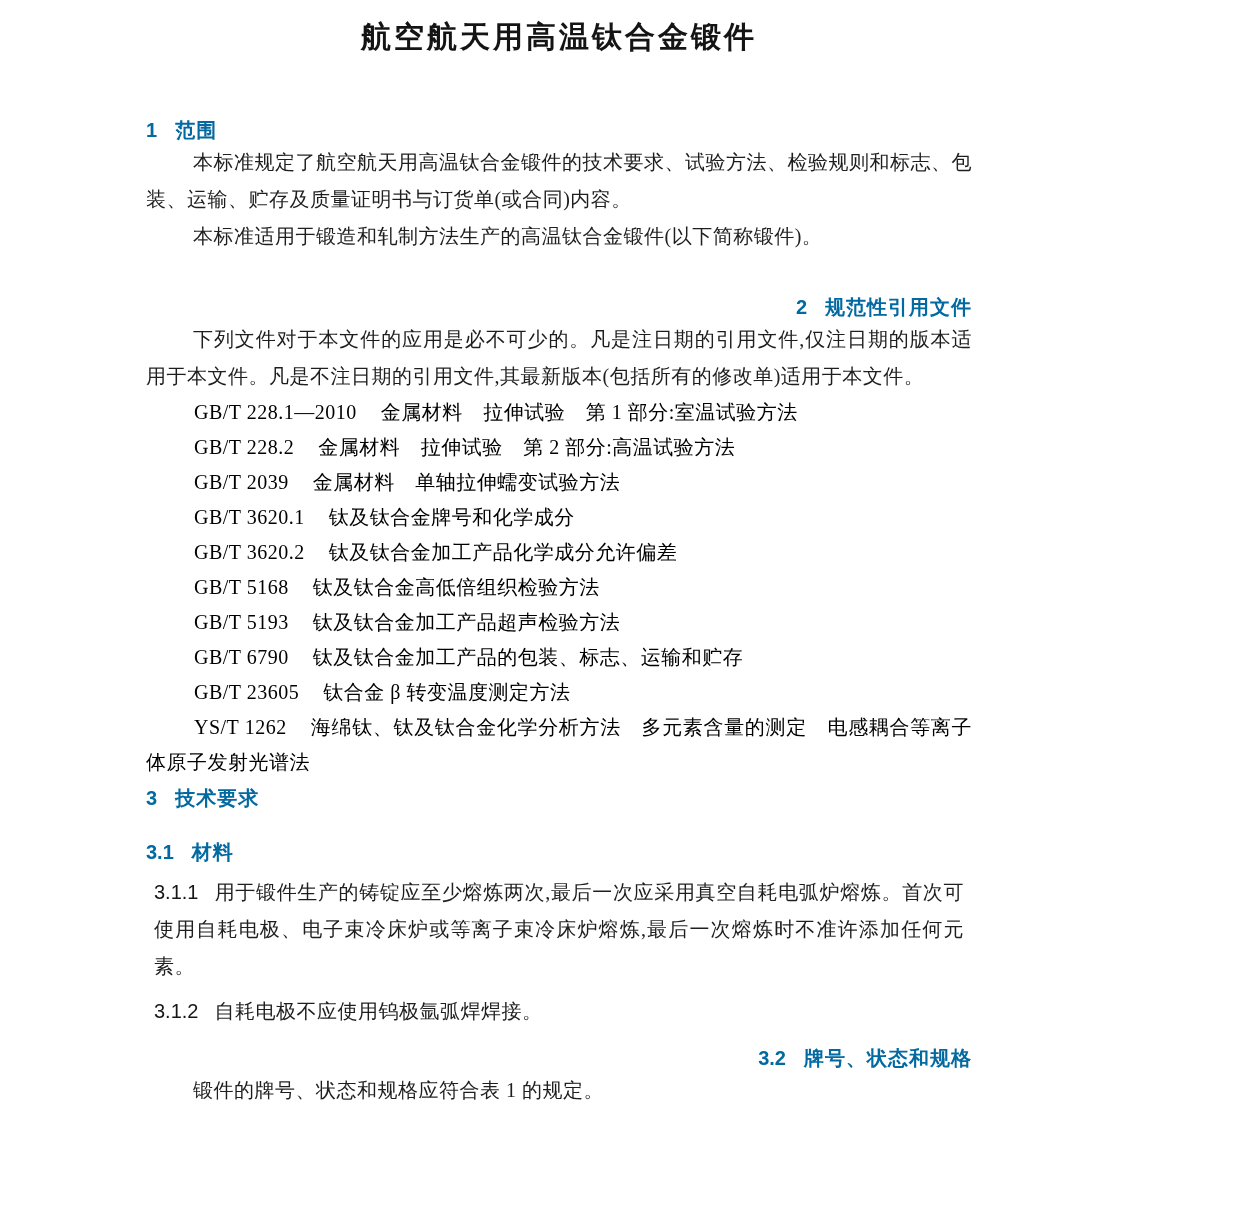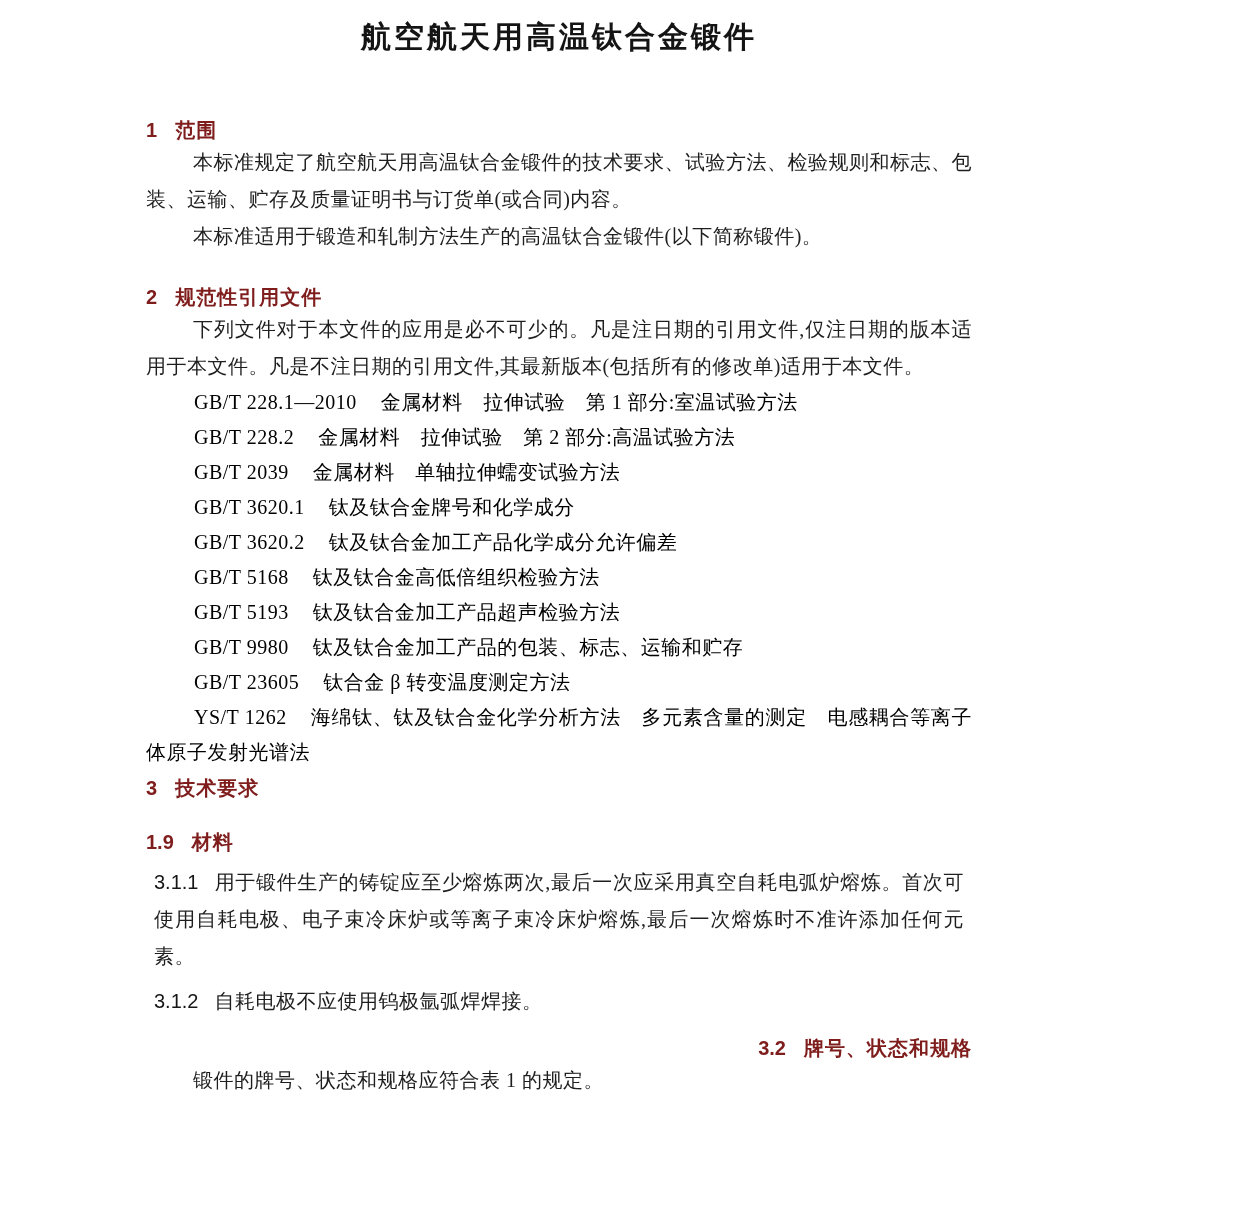--- a/index.html
+++ b/index.html
@@ -30,31 +30,31 @@
     letter-spacing: 3px;
     text-align: center;
     color: #141414;
     white-space: nowrap;
   }
   .sec-heading {
     font-family: "Liberation Sans", sans-serif;
     font-weight: 700;
     font-size: 20px;
     line-height: 28px;
-    color: #7f1d1d;
+    color: #0369a1;
     letter-spacing: 1px;
   }
   .sec-heading .sec-num {
     display: inline-block;
     margin-right: 18px;
     letter-spacing: 0;
   }
   .mt-h1   { margin-top: 56px; }
   .mt-p1   { margin-top: 42px; }
-  .mt-h2   { margin-top: 28px; }
+  .mt-h2   { margin-top: 38px; text-align: right; }
   .mt-intro{ margin-top: 30px; }
   .mt-refs { margin-top: 2px;  }
   .mt-h3   { margin-top: 4px; }
   .mt-h31  { margin-top: 26px; }
   .mt-cl   { margin-top: 24px; }
   .mt-h32  { margin-top: 14px; text-align: right; }
   .mt-pend { margin-top: 22px; }
   .body-p {
     margin: 0;
     font-size: 20px;
@@ -118,31 +118,31 @@
   <p class="body-p mt-intro">下列文件对于本文件的应用是必不可少的。凡是注日期的引用文件,仅注日期的版本适用于本文件。凡是不注日期的引用文件,其最新版本(包括所有的修改单)适用于本文件。</p>
 
   <ul class="ref-list mt-refs">
     <li><span class="ref-code">GB/T 228.1—2010</span><span>金属材料　拉伸试验　第 1 部分:室温试验方法</span></li>
     <li><span class="ref-code">GB/T 228.2</span><span>金属材料　拉伸试验　第 2 部分:高温试验方法</span></li>
     <li><span class="ref-code">GB/T 2039</span><span>金属材料　单轴拉伸蠕变试验方法</span></li>
     <li><span class="ref-code">GB/T 3620.1</span><span>钛及钛合金牌号和化学成分</span></li>
     <li><span class="ref-code">GB/T 3620.2</span><span>钛及钛合金加工产品化学成分允许偏差</span></li>
     <li><span class="ref-code">GB/T 5168</span><span>钛及钛合金高低倍组织检验方法</span></li>
     <li><span class="ref-code">GB/T 5193</span><span>钛及钛合金加工产品超声检验方法</span></li>
-    <li><span class="ref-code">GB/T 9980</span><span>钛及钛合金加工产品的包装、标志、运输和贮存</span></li>
+    <li><span class="ref-code">GB/T 6790</span><span>钛及钛合金加工产品的包装、标志、运输和贮存</span></li>
     <li><span class="ref-code">GB/T 23605</span><span>钛合金 β 转变温度测定方法</span></li>
     <li><span class="ref-code">YS/T 1262</span><span>海绵钛、钛及钛合金化学分析方法　多元素含量的测定　电感耦合等离子体原子发射光谱法</span></li>
   </ul>
 
   <div class="sec-heading mt-h3">
     <span class="sec-num">3</span><span>技术要求</span>
   </div>
 
   <div class="sec-heading mt-h31">
-    <span class="sec-num">1.9</span><span>材料</span>
+    <span class="sec-num">3.1</span><span>材料</span>
   </div>
 
   <p class="clause-p mt-cl">
     <span class="clause-num">3.1.1</span><span>用于锻件生产的铸锭应至少熔炼两次,最后一次应采用真空自耗电弧炉熔炼。首次可使用自耗电极、电子束冷床炉或等离子束冷床炉熔炼,最后一次熔炼时不准许添加任何元素。</span>
   </p>
   <p class="clause-p">
     <span class="clause-num">3.1.2</span><span>自耗电极不应使用钨极氩弧焊焊接。</span>
   </p>
 
   <div class="sec-heading mt-h32">

